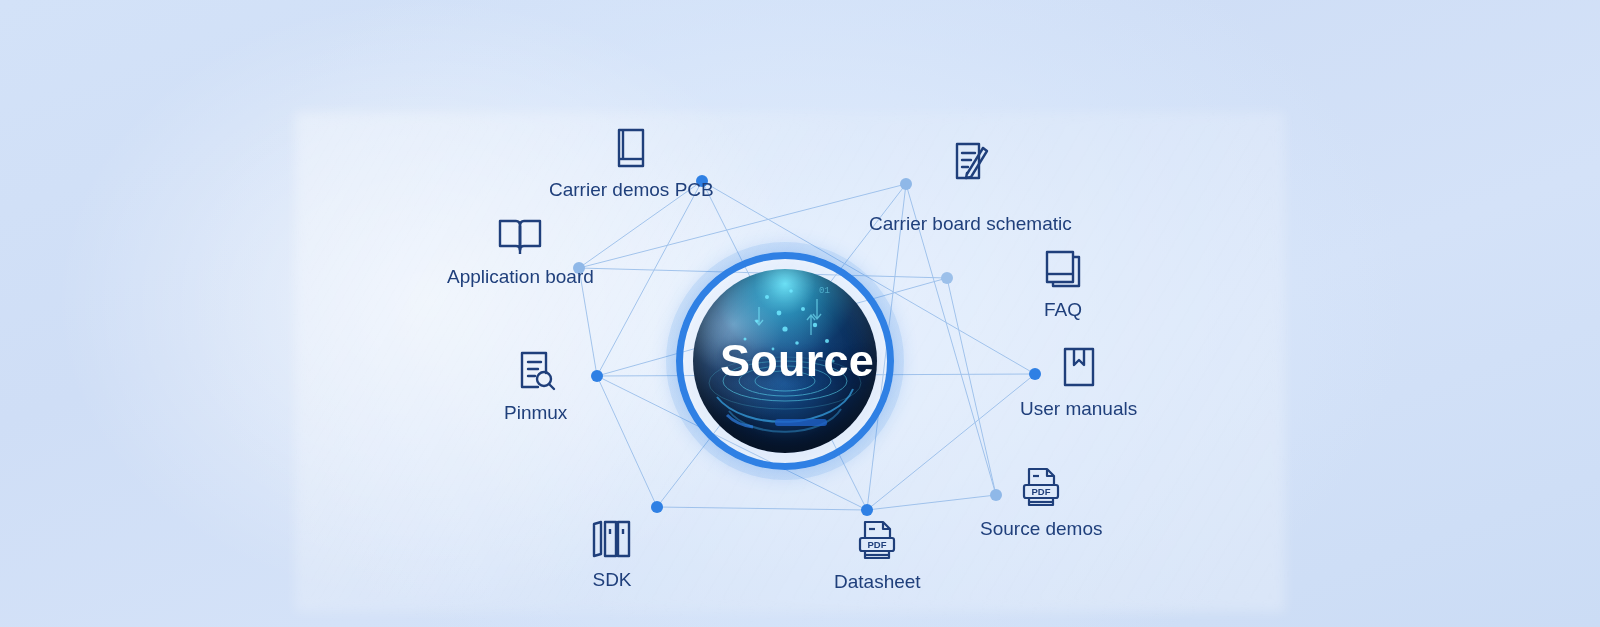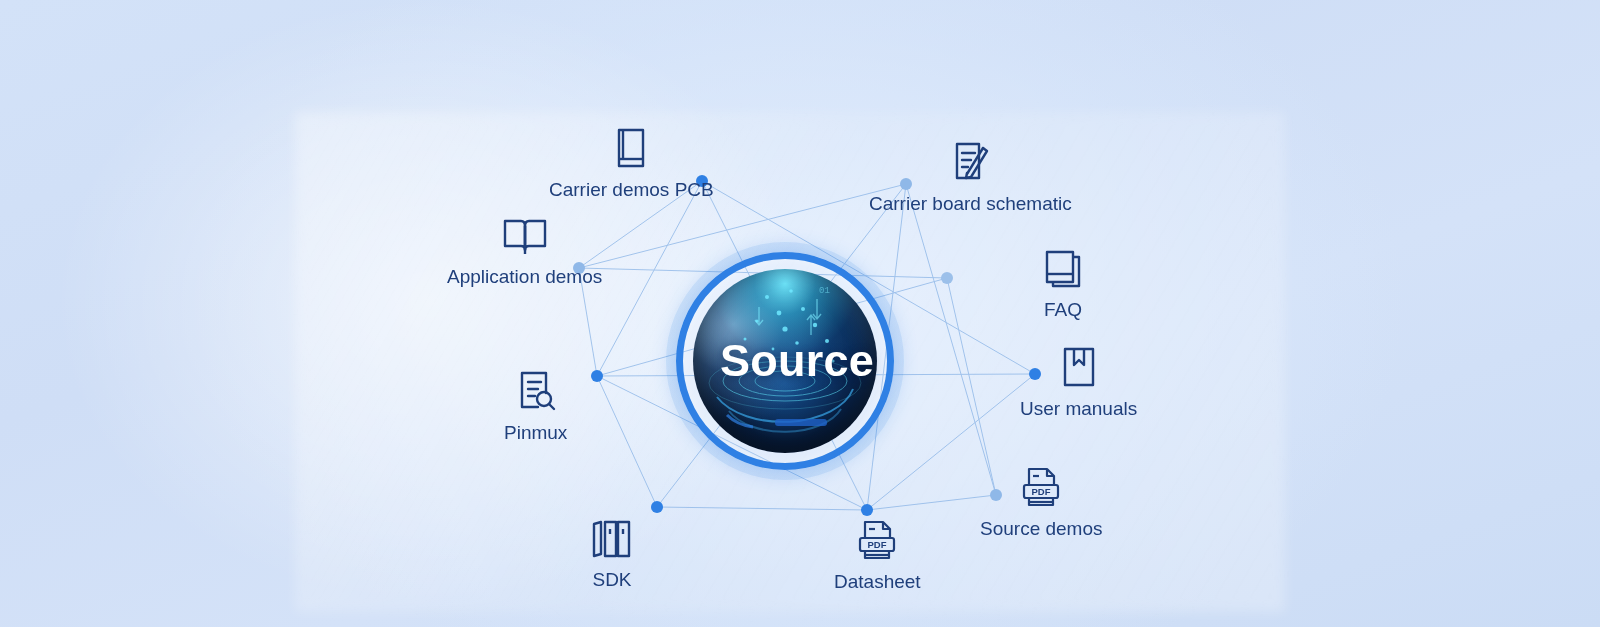--- a/index.html
+++ b/index.html
@@ -54,24 +54,24 @@
     text-shadow:0 2px 10px rgba(0,20,60,0.55);
   }
 
   
   .node{position:absolute;display:flex;flex-direction:column;align-items:center;}
   .node .ic{line-height:0;text-align:center;}
   .node .lbl{
     margin-top:9px;color:#1f3f7b;font-size:19px;white-space:nowrap;
   }
   .n-pcb{left:549px;top:126px;}
-  .n-sch{left:869px;top:140px;}
+  .n-sch{left:869px;top:140px;gap:20px;}
   .n-app{left:447px;top:215px;}
   .n-faq{left:1041px;top:248px;}
-  .n-pin{left:504px;top:369px;}
+  .n-pin{left:504px;top:349px;}
   .n-man{left:1020px;top:345px;}
   .n-sdk{left:588px;top:516px;}
   .n-tst{left:980px;top:465px;}
   .n-dat{left:834px;top:518px;}
 </style>
 </head>
 <body>
 
 <div id="stage">
 
@@ -187,21 +187,21 @@
   <div class="node n-app">
     <span class="ic">
       <svg width="48" height="42" viewBox="0 0 48 42">
           <g fill="none" stroke="#1f3f7b" stroke-width="2.4" stroke-linejoin="round">
         <path d="M4 6 h16 q4 0 4 5 v24 q0 -4 -4 -4 H4 z"></path>
         <path d="M44 6 h-16 q-4 0 -4 5 v24 q0 -4 4 -4 h16 z"></path>
         <path d="M24 11 v28"></path>
           </g>
         </svg>
     </span>
-    <span class="lbl">Application demos</span>
+    <span class="lbl">Application board</span>
   </div>
 
   <div class="node n-faq">
     <span class="ic">
       <svg width="44" height="42" viewBox="0 0 44 42">
           <g fill="none" stroke="#1f3f7b" stroke-width="2.4" stroke-linejoin="round">
         <path d="M6 4 h26 v30 H6 z"></path>
             <path d="M6 26 h26"></path>
             <path d="M32 9 h6 v29 H12 v-4"></path>
           </g>

